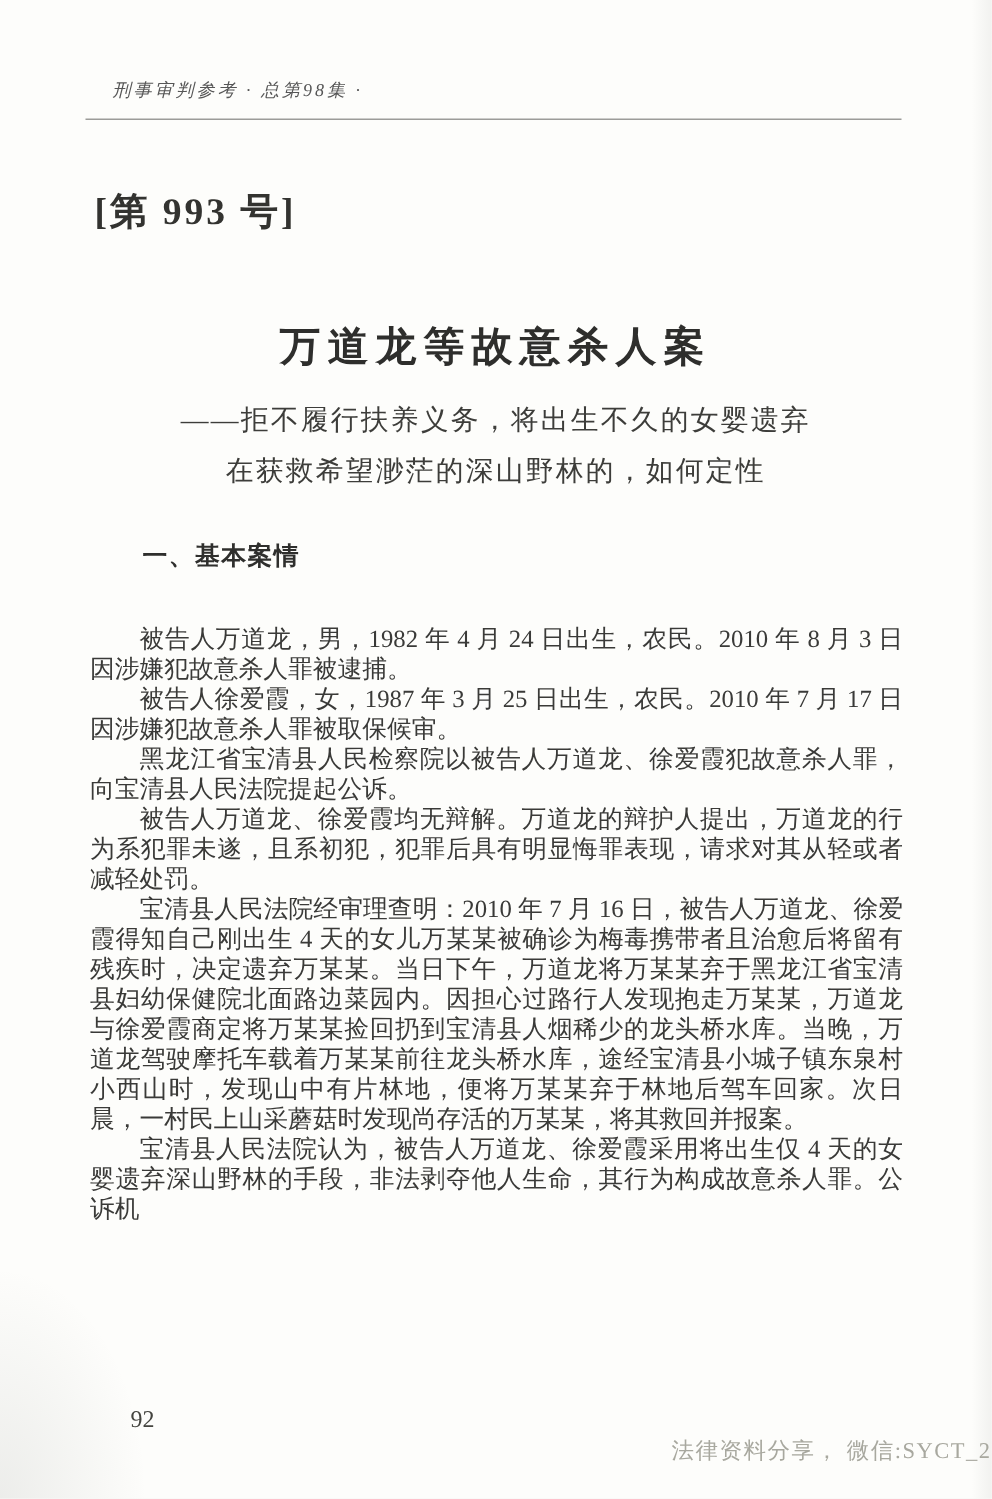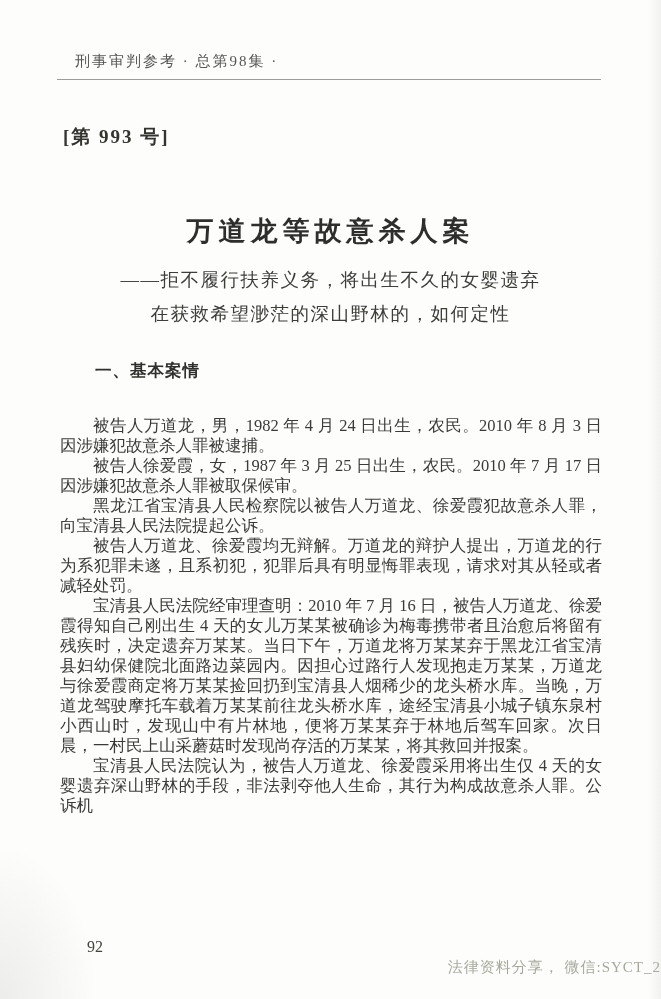--- a/index.html
+++ b/index.html
@@ -17,37 +17,38 @@
     color: #3b3b3b;
     
     background-image:
       linear-gradient(to left, rgba(90,95,88,0.07) 0%, rgba(90,95,88,0) 2%),
       radial-gradient(140px 220px at 0% 100%, rgba(90,95,88,0.10), rgba(90,95,88,0) 70%);
   }
   .running-head {
     position: absolute;
     top: 52px;
     left: 75px;
-    font-size: 15px;
+    font-size: 12px;
     letter-spacing: 2px;
     color: #565656;
+    font-style: italic;
   }
   .head-rule {
     position: absolute;
     top: 79px;
     left: 57px;
     width: 544px;
     height: 1px;
     background: #9c9c99;
   }
   .case-number {
     position: absolute;
     top: 124px;
     left: 63px;
-    font-size: 19px;
+    font-size: 25px;
     font-weight: bold;
     letter-spacing: 2px;
     color: #333330;
   }
   .case-title {
     position: absolute;
     top: 213px;
     left: 0;
     width: 661px;
     text-align: center;

